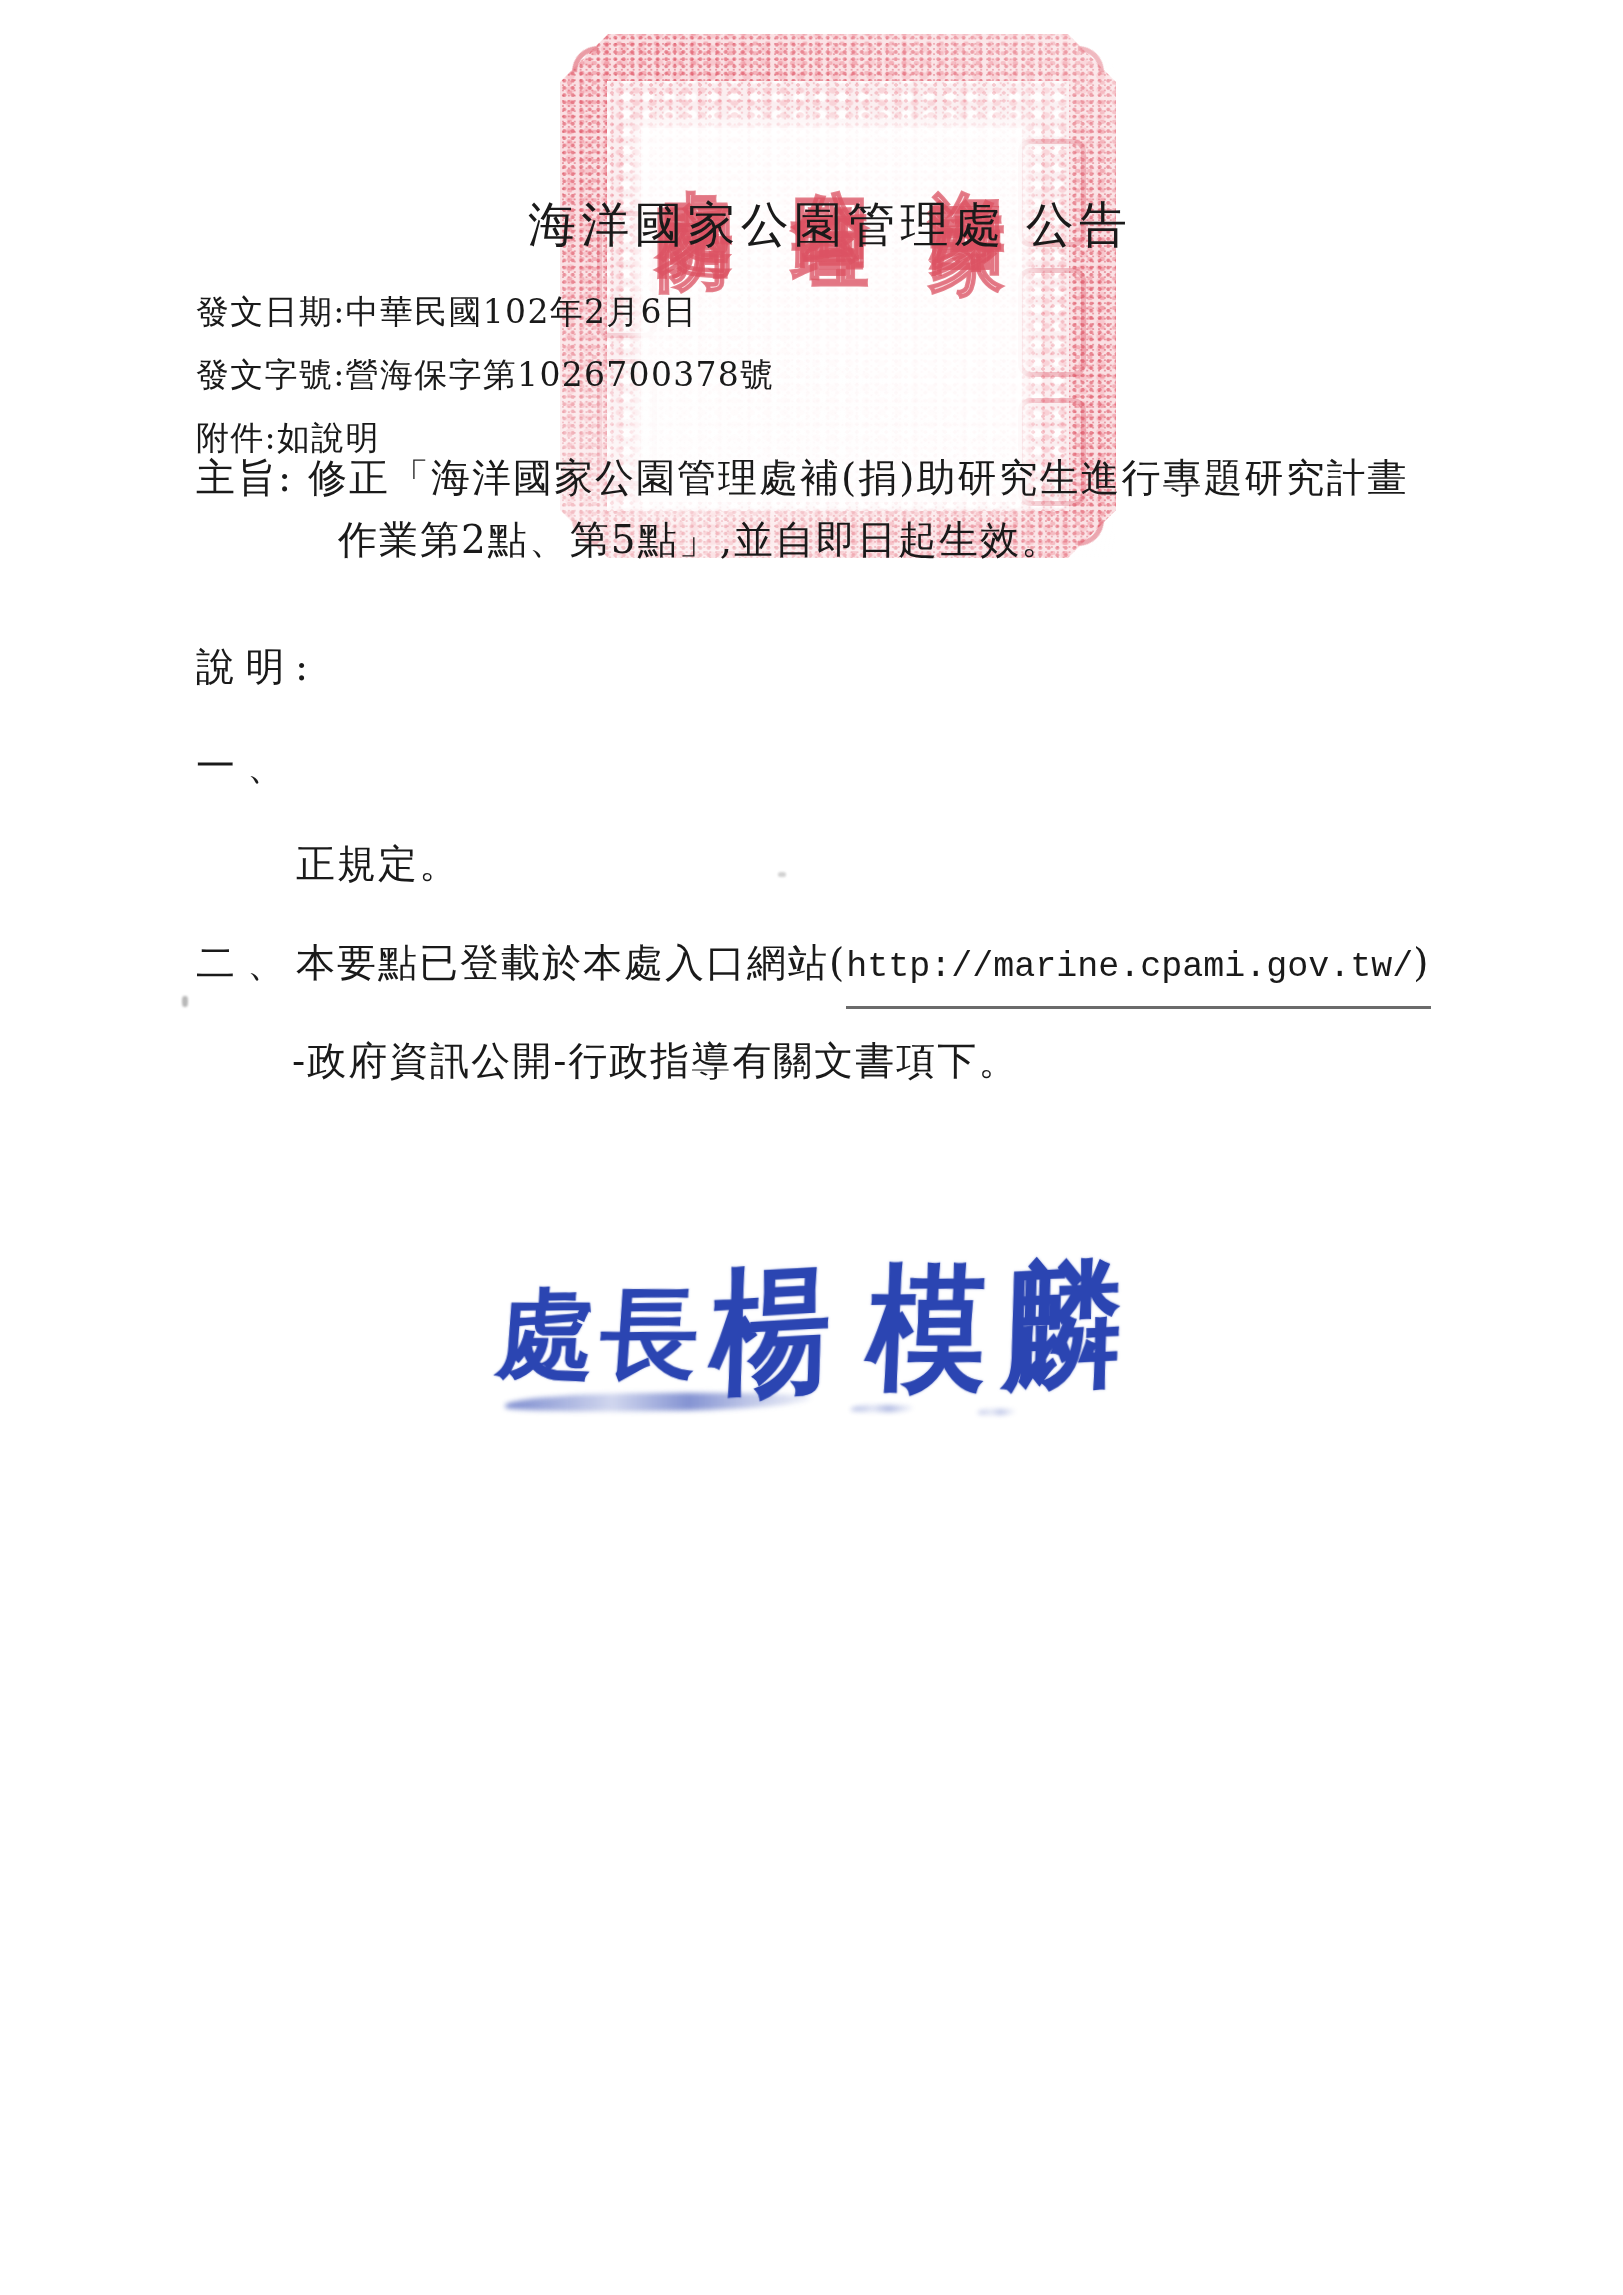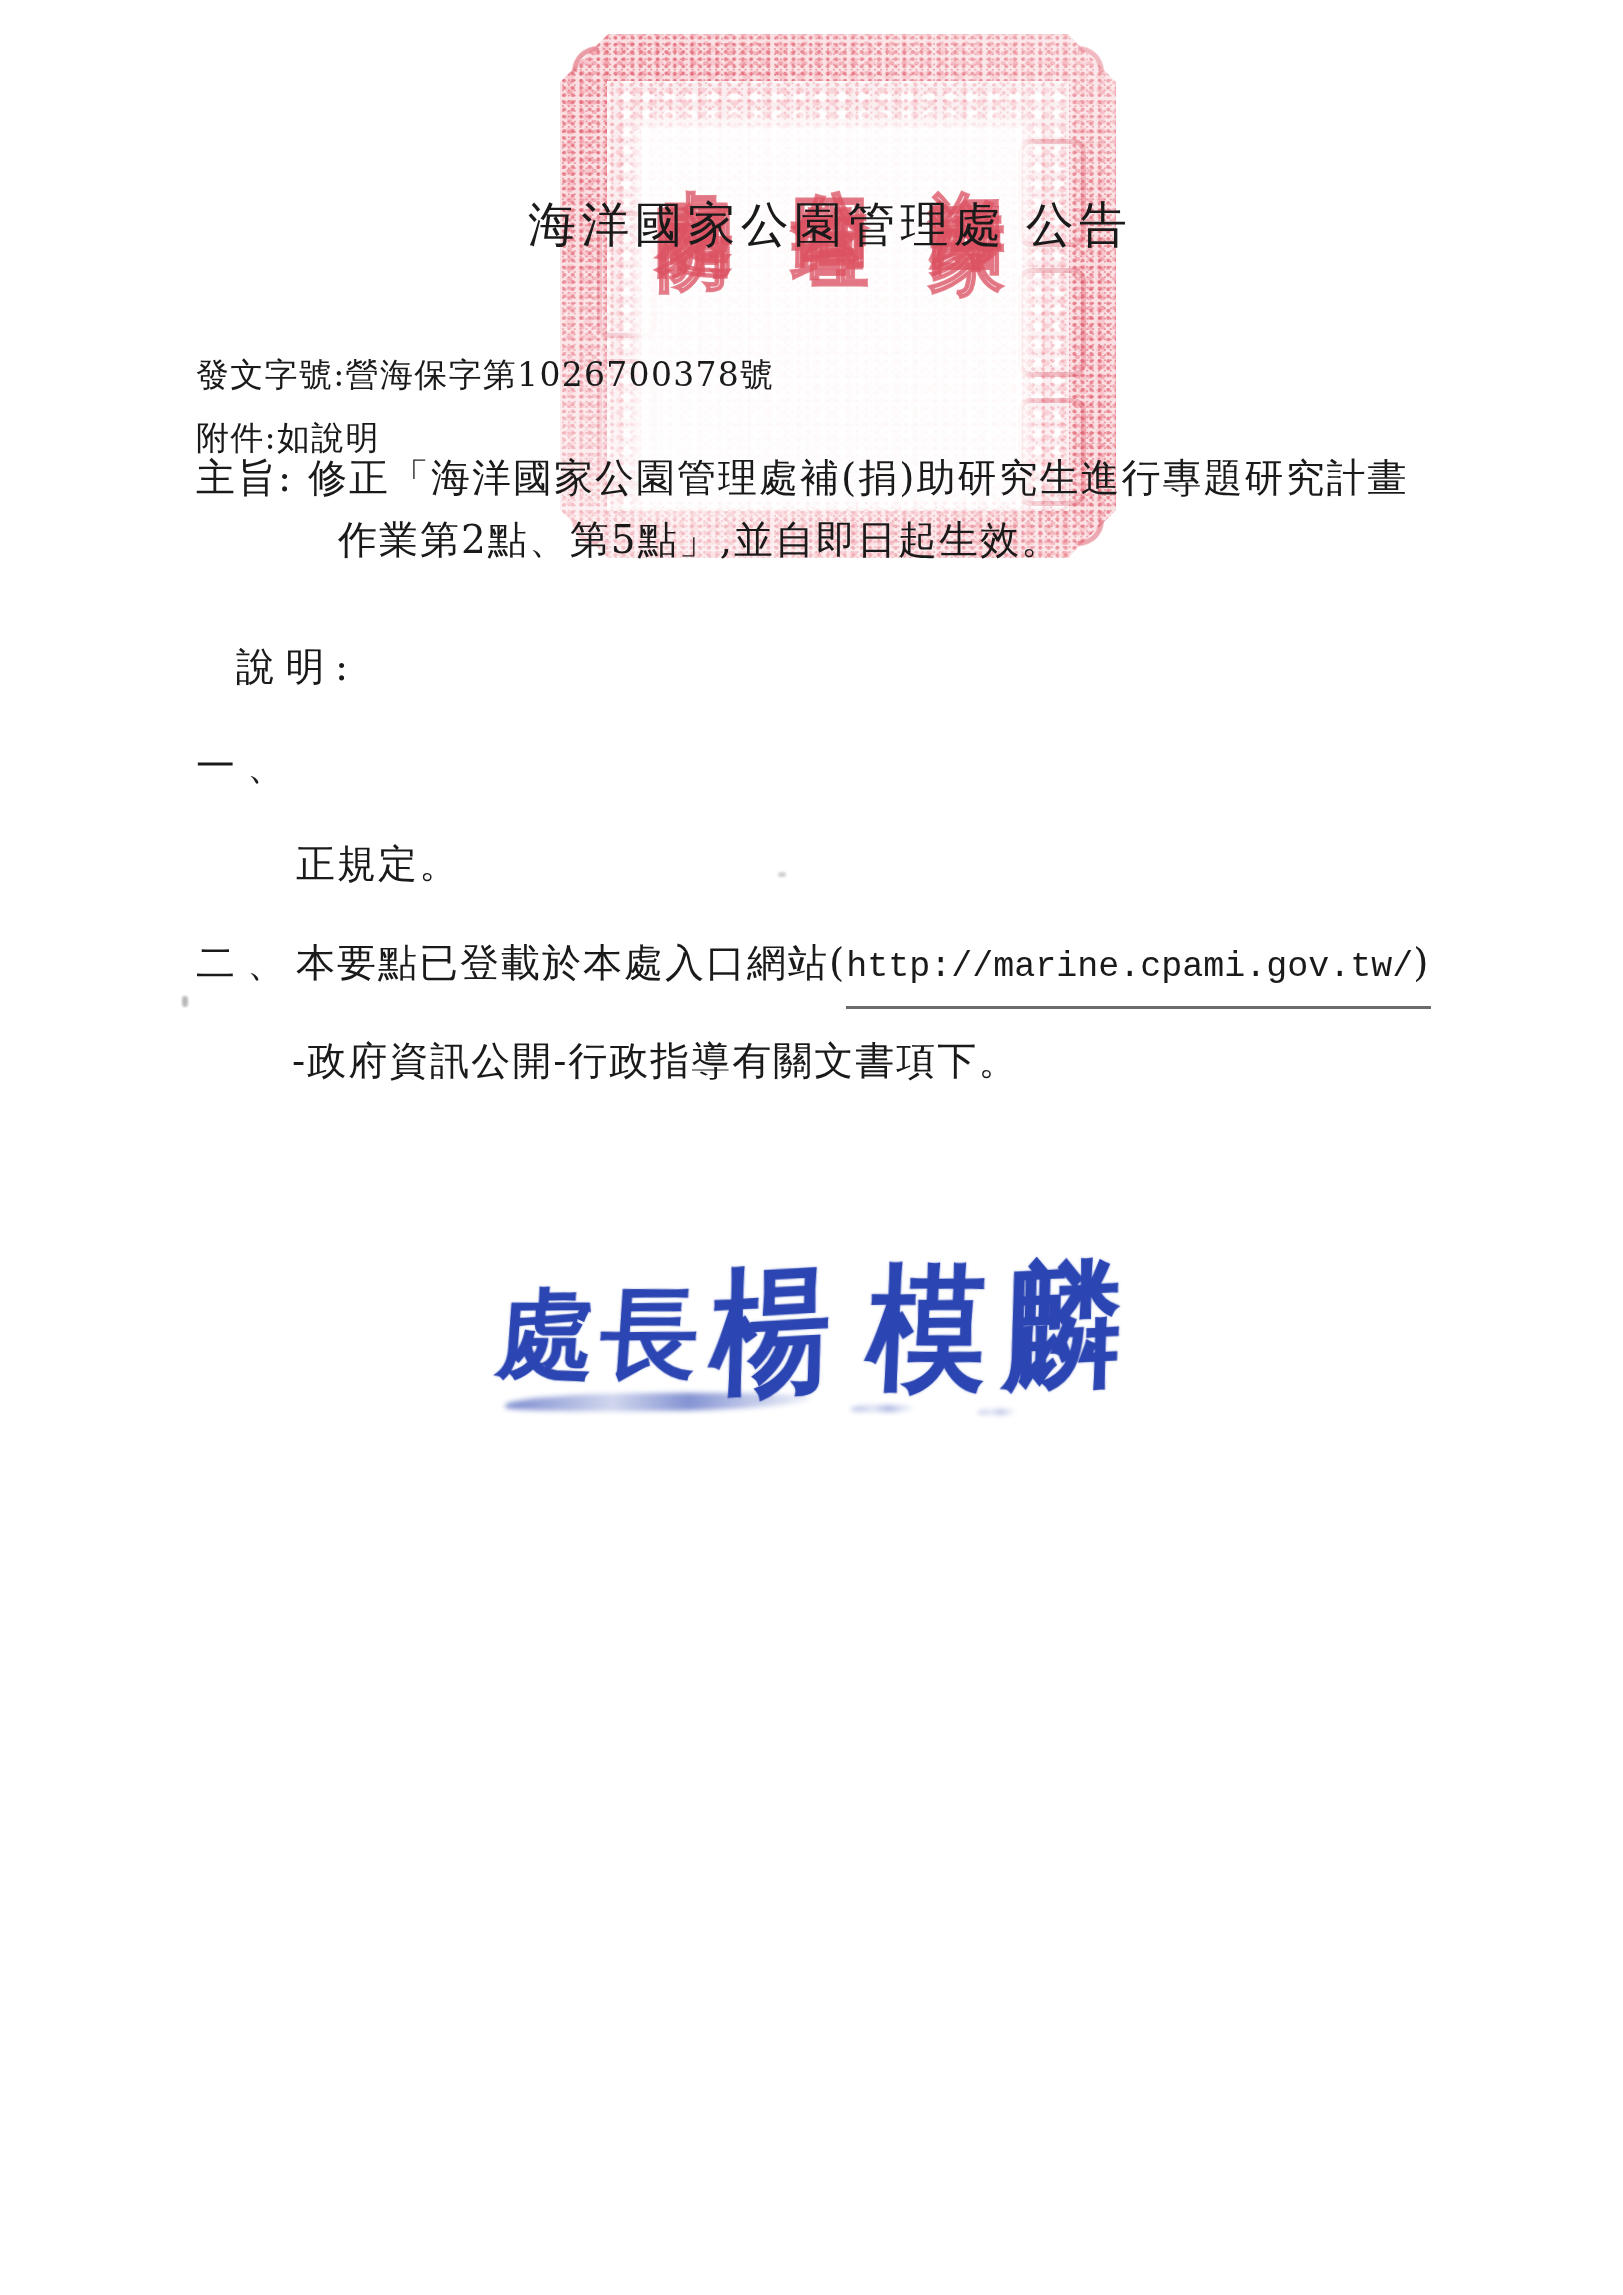--- a/index.html
+++ b/index.html
@@ -77,21 +77,21 @@
   .content{position:absolute;inset:0;z-index:3;color:#1a1a1a;}
   .t{position:absolute;white-space:nowrap;line-height:1;}
   .title-row{left:528px;top:200px;display:flex;column-gap:63px;
              font-size:48px;letter-spacing:5.2px;font-weight:500;gap:19px;}
   .meta{font-size:33px;letter-spacing:1.3px;}
   .m0{left:196px;top:295px;} .m1{left:196px;top:358px;text-align:right;} .m2{left:196px;top:421px;}
   .body58{font-size:39px;letter-spacing:2px;}
   .subj-label{left:196px;top:458px;}
   .subj-1{left:308px;top:458px;}
   .subj-2{left:338px;top:520px;}
-  .expl-label{left:196px;top:647px;letter-spacing:10.5px;margin-left:40px;}
+  .expl-label{left:196px;top:647px;letter-spacing:10.5px;}
   .i1-num{left:196px;top:746px;letter-spacing:11.8px;}
   .i1-1{left:296px;top:746px;}
   .i1-2{left:296px;top:844px;}
   .i2-num{left:196px;top:943px;letter-spacing:11.8px;}
   .i2-1{left:296px;top:943px;}
   .i2-2{left:292px;top:1041px;}
   .url{
     font-family:"Liberation Mono","DejaVu Sans Mono",monospace;
     font-size:35px;letter-spacing:0;
   }
@@ -156,20 +156,21 @@
     <div class="seal-fade"></div>
   </div>
 
   <div class="content">
 
     <div class="t title-row">
       <span>海洋國家公園管理處</span>
       <span>公告</span>
     </div>
 
+    <div class="t meta m0">發文日期:中華民國102年2月6日</div>
     <div class="t meta m1">發文字號:營海保字第1026700378號</div>
     <div class="t meta m2">附件:如說明</div>
 
     <div class="t body58 subj-label">主旨:</div>
     <div class="t body58 subj-1">修正「海洋國家公園管理處補(捐)助研究生進行專題研究計畫</div>
     <div class="t body58 subj-2">作業第2點、第5點」,並自即日起生效。</div>
 
     <div class="t body58 expl-label">說明:</div>
 
     <div class="t body58 i1-num">一、</div>

